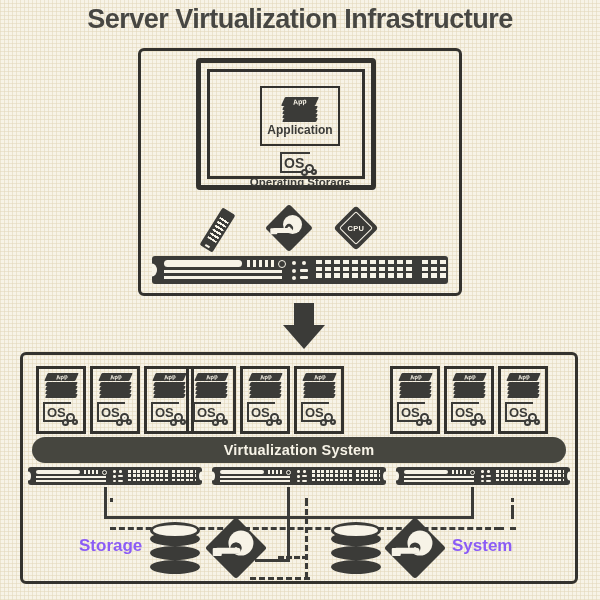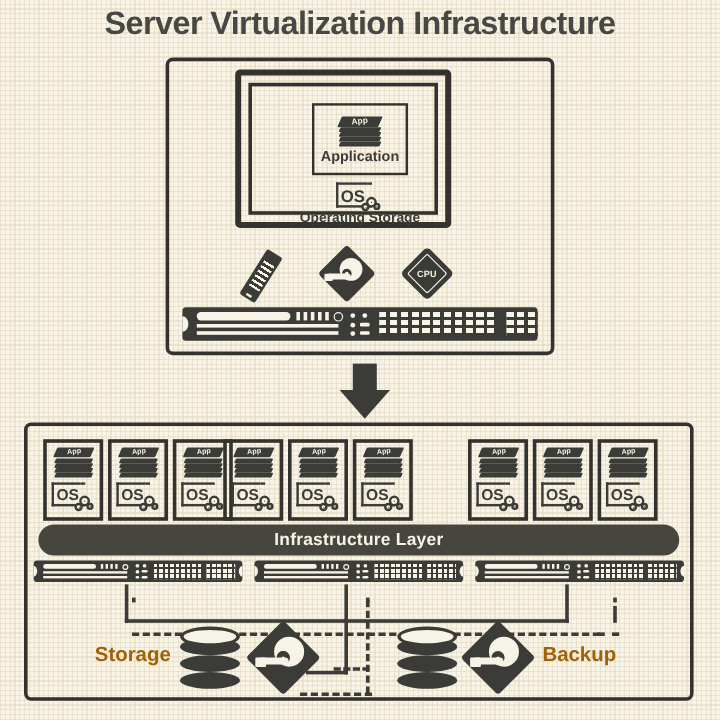--- a/index.html
+++ b/index.html
@@ -223,21 +223,21 @@
     position:absolute; left:0; top:0; width:50px; height:17px;
     border-radius:50%; background:#f7f3e7; border:3.5px solid #3b3b38;
   }
   .db-cyl .band {
     position:absolute; left:0; width:50px; height:14px;
     background:#3b3b38; border-radius:50%/7px;
   }
 
   
   .side-label {
-    position:absolute; font-size:17px; font-weight:bold; color:#a16207;
+    position:absolute; font-size:17px; font-weight:bold; color:#8b5cf6;
   }
 </style>
 </head>
 <body>
 
 <div id="title">Server Virtualization Infrastructure</div>
 
 <div class="outer-box" id="top-box"></div>
 
 <div id="vm-screen">
@@ -506,21 +506,21 @@
         </div>
         <div class="osbox-r" style="left:24px;top:0;width:4px;height:20px;"></div>
         <div class="gear" style="width:9px;height:9px;left:23px;top:11px;"></div>
         <div class="gear" style="width:7px;height:7px;left:19px;top:17px;"></div>
         <div class="gear" style="width:6px;height:6px;left:29px;top:17px;"></div>
       </div>
     </div>
   </div>
 
 <div id="virt-layer">
-  <span class="lbl">Infrastructure Layer</span>
+  <span class="lbl">Virtualization System</span>
 </div>
 
 <div id="host-servers">
     <div class="server" style="left: 28px; top: 467px; width: 174px; height: 18px;">
       <div class="ear-l" style="left:-3px;width:6px;height:9px;"></div>
       <div class="ear-r" style="right:-3px;width:6px;height:9px;"></div>
       <div class="slot" style="left:8px;top:2.5px;width:44px;height:4px;border-radius:2px;"></div>
       <div class="bar" style="left:8px;top:9px;width:70px;height:2px;"></div>
       <div class="bar" style="left:8px;top:13px;width:70px;height:2px;"></div>
       <div class="tick" style="left:56px;top:2.5px;width:2px;height:4px;"></div>
@@ -625,13 +625,13 @@
   <div class="top-ell"></div>
 </div>
 
 <div class="hdd-diamond" style="left:393px;top:526px;width:44px;height:44px;">
   <div class="platter" style="width:25px;height:25px;"></div>
   <div class="hub" style="width:11px;height:11px;"></div>
   <div class="arm" style="width:26px;height:6px;"></div>
   <div class="pad" style="width:9px;height:8px;"></div>
 </div>
 
-<div class="side-label" style="left:452px;top:536px;">Backup</div>
+<div class="side-label" style="left:452px;top:536px;">System</div>
 
 </body></html>

